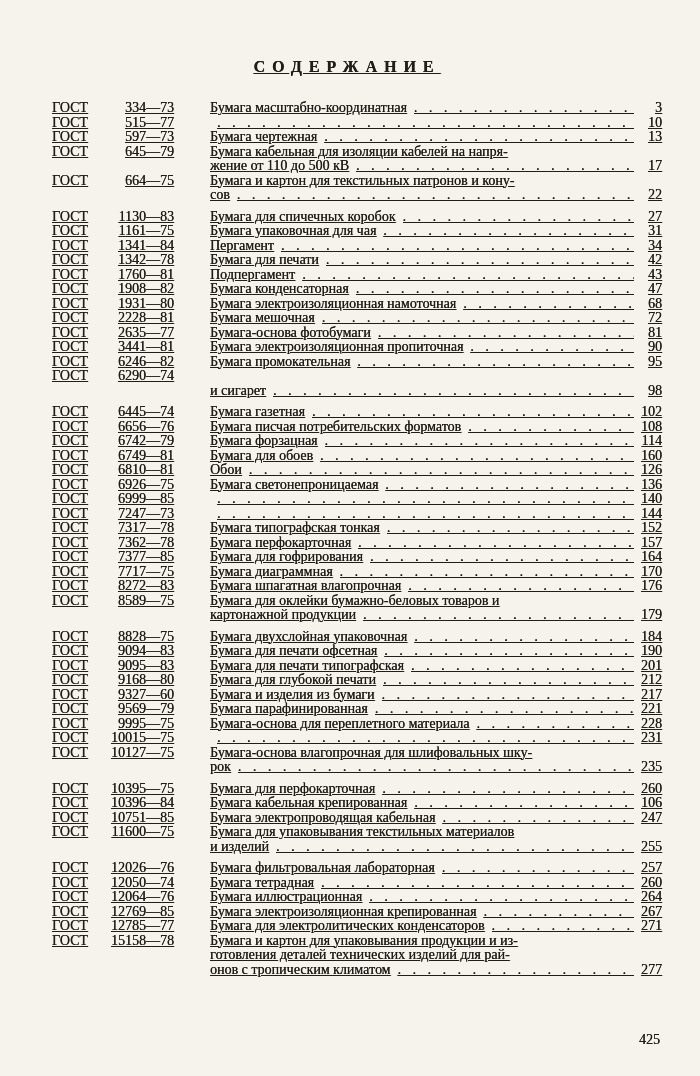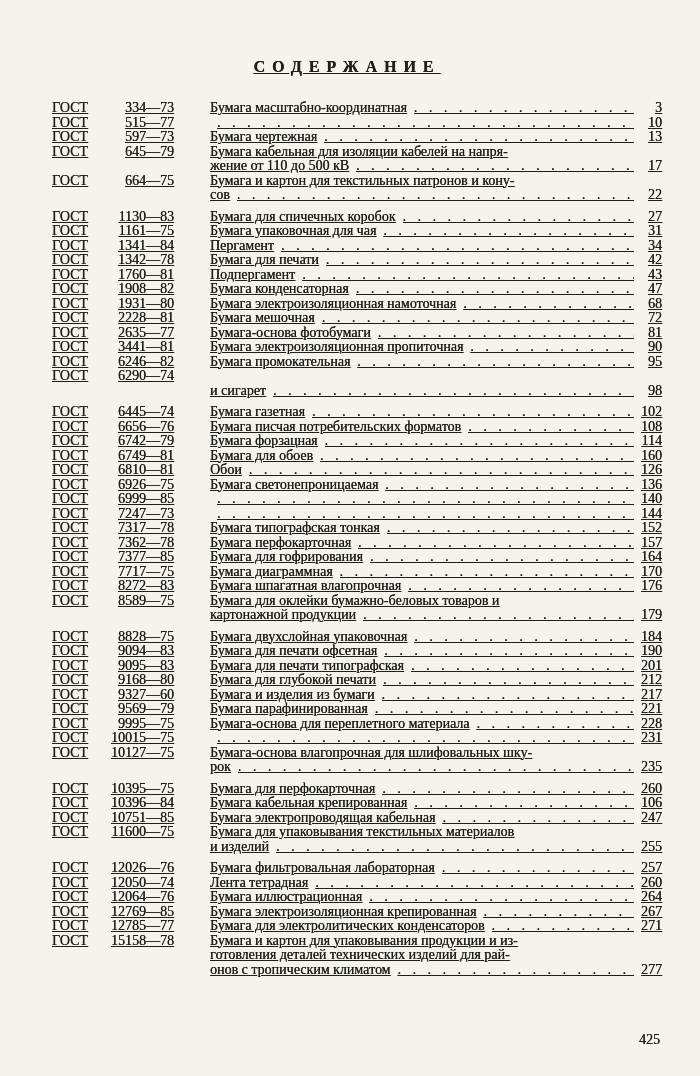--- a/index.html
+++ b/index.html
@@ -519,21 +519,21 @@
           </span>
           <span class="text">Бумага фильтровальная лабораторная</span>
           <span class="leader">. . . . . . . . . . . . . . . . . . . . . . . . . . . . . . . . . . . . . . . . . . . . . . . . . . . . . . . . . . . .</span>
           <span class="pg">257</span>
         </div>
         <div class="row">
           <span class="gost">
             <span>ГОСТ</span>
             <span>12050—74</span>
           </span>
-          <span class="text">Лента тетрадная</span>
+          <span class="text">Бумага тетрадная</span>
           <span class="leader">. . . . . . . . . . . . . . . . . . . . . . . . . . . . . . . . . . . . . . . . . . . . . . . . . . . . . . . . . . . .</span>
           <span class="pg">260</span>
         </div>
         <div class="row">
           <span class="gost">
             <span>ГОСТ</span>
             <span>12064—76</span>
           </span>
           <span class="text">Бумага иллюстрационная</span>
           <span class="leader">. . . . . . . . . . . . . . . . . . . . . . . . . . . . . . . . . . . . . . . . . . . . . . . . . . . . . . . . . . . .</span>

